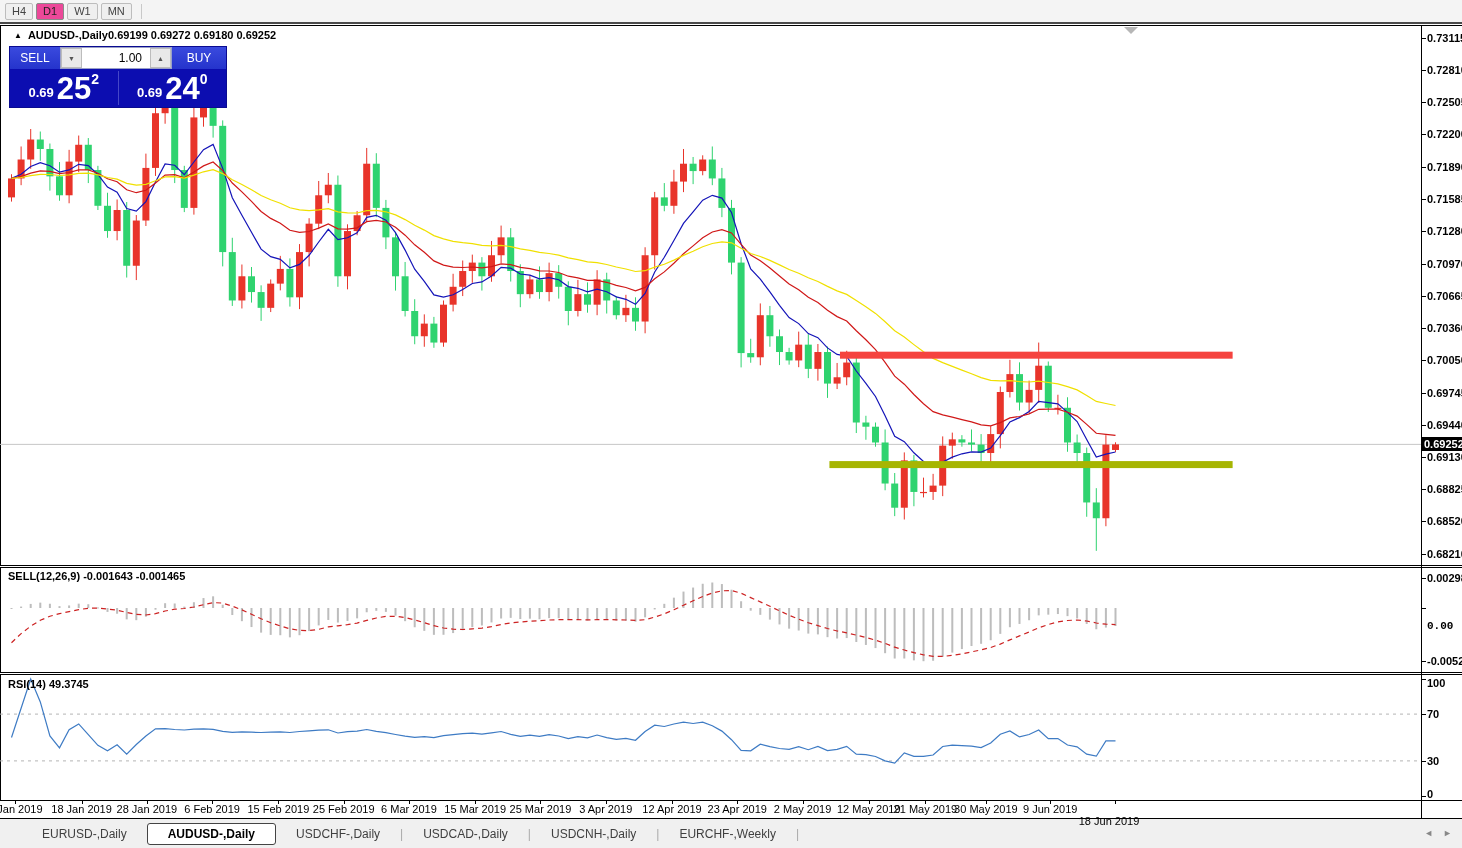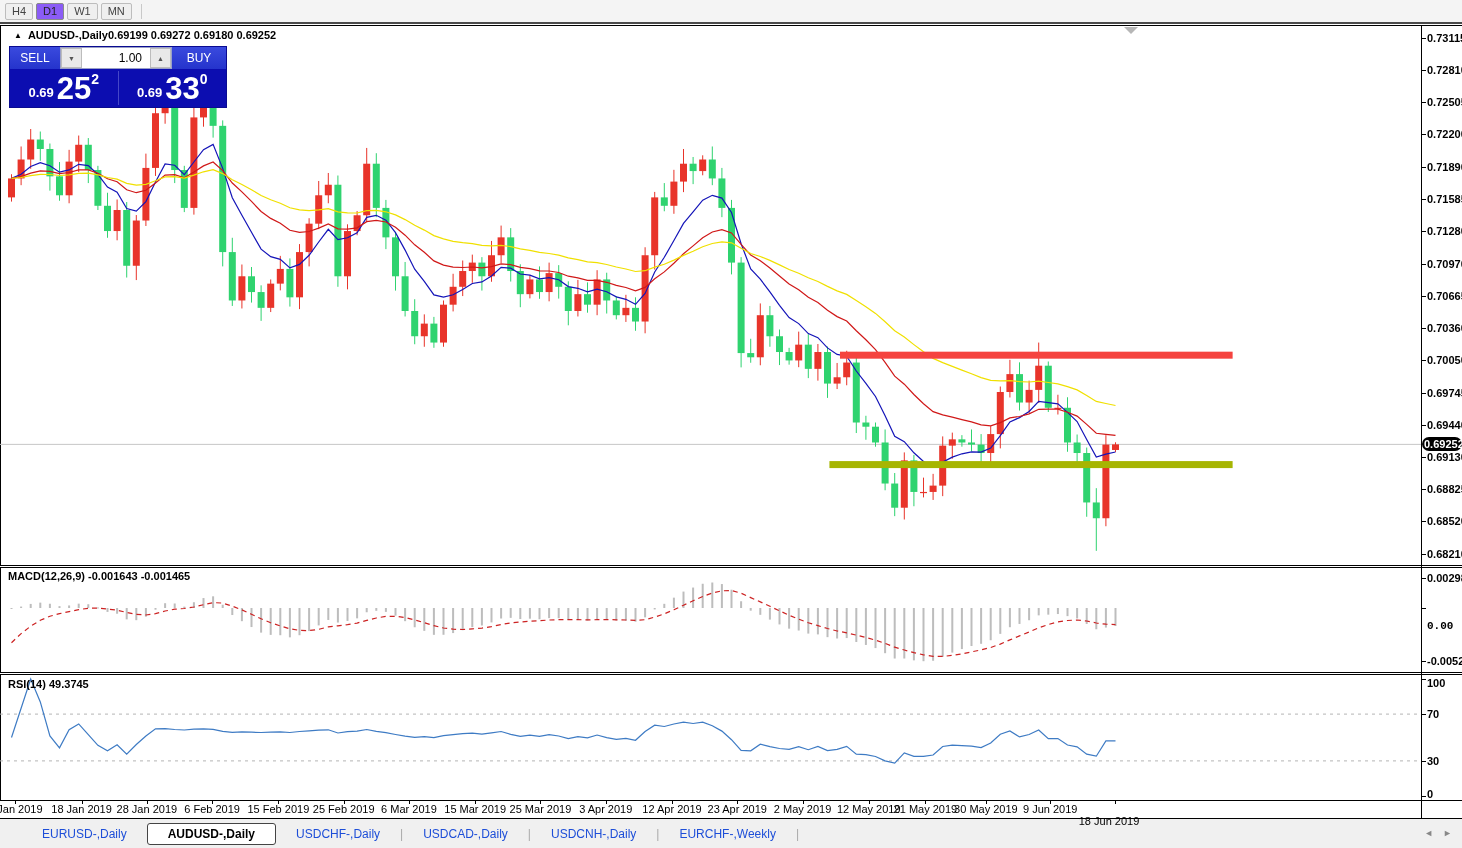--- a/index.html
+++ b/index.html
@@ -4,21 +4,21 @@
 <style>
   html,body{margin:0;padding:0;}
   body{width:1462px;height:848px;position:relative;overflow:hidden;background:#fff;
        font-family:"Liberation Sans",sans-serif;-webkit-font-smoothing:none;}
   
   .toolbar{position:absolute;left:0;top:0;width:1462px;height:22px;background:#f4f4f4;
            display:flex;align-items:center;padding-left:5px;box-sizing:border-box;}
   .toolbar-underline{position:absolute;left:0;top:22px;width:1462px;height:2px;background:#4a4a4a;}
   .tf-btn{font-size:11px;color:#444;border:1px solid #bdbdbd;background:#efefef;margin-right:3px;
           padding:1px 6px 2px 6px;border-radius:2px;cursor:default;}
-  .tf-btn.active{background:#8b5cf6;border-color:#8a8a8a;color:#222;}
+  .tf-btn.active{background:#ec4899;border-color:#8a8a8a;color:#222;}
   .toolbar-sep{width:1px;height:15px;background:#c9c9c9;margin-left:6px;}
   
   .frame-left{position:absolute;left:0;top:25px;width:1px;height:775px;background:#000;}
   .frame-top{position:absolute;left:0;top:25px;width:1462px;height:1px;background:#000;}
   .axis-vline{position:absolute;left:1421px;top:25px;width:1px;height:793px;background:#000;}
   .pane-sep{position:absolute;left:0;width:1462px;height:3px;background:#fff;
             border-top:1px solid #000;border-bottom:1px solid #000;box-sizing:border-box;}
   .date-topline{position:absolute;left:0;top:800px;width:1462px;height:1px;background:#000;}
   .bottom-line{position:absolute;left:0;top:818px;width:1462px;height:1px;background:#000;}
   svg{position:absolute;left:0;}
@@ -53,21 +53,21 @@
   .ax-tick{position:absolute;left:1421px;width:5px;height:1px;background:#000;}
   .price-badge{position:absolute;left:1422px;width:40px;height:14px;background:#000;color:#fff;
                font-size:11px;font-weight:bold;text-align:left;padding:1px 0 0 2px;box-sizing:border-box;}
   .date-label{position:absolute;top:803px;font-size:11px;color:#000;transform:translateX(-50%);white-space:nowrap;}
   .date-tick{position:absolute;top:800px;width:1px;height:4px;background:#000;}
   
   .ind-label{position:absolute;left:8px;font-size:11px;font-weight:bold;color:#000;}
   
   .tabstrip{position:absolute;left:0;top:819px;width:1462px;height:29px;background:#f0f0f0;}
   .tabs{position:absolute;left:22px;top:4px;display:flex;align-items:center;height:22px;}
-  .tab{font-size:12px;color:#1d4ed8;padding:3px 20px;cursor:pointer;white-space:nowrap;}
+  .tab{font-size:12px;color:#404040;padding:3px 20px;cursor:pointer;white-space:nowrap;}
   .tab.active{background:#fff;color:#000;border:1px solid #444;border-radius:3px;font-weight:bold;}
   .tab-sep{color:#aaa;font-size:12px;}
   .tab-nav{position:absolute;right:10px;top:9px;display:flex;gap:10px;color:#888;font-size:9px;}
   .tab-nav span{cursor:pointer;}
 </style>
 </head>
 <body>
 
 <div class="toolbar">
   <span id="tf-buttons" style="display:flex">
@@ -474,28 +474,28 @@
     <div class="tp-btn buy">BUY</div>
   </div>
   <div class="tp-row2">
     <div class="price-big sell">
       <span class="frac">0.69</span>
       <span class="pips">25</span>
       <span class="sup">2</span>
     </div>
     <div class="price-big">
       <span class="frac">0.69</span>
-      <span class="pips">33</span>
+      <span class="pips">24</span>
       <span class="sup">0</span>
     </div>
   </div>
 </div>
 
 <div class="ind-label" style="top:570px">
-  <span>MACD(12,26,9)</span>
+  <span>SELL(12,26,9)</span>
   <span>-0.001643 -0.001465</span>
 </div>
 <div class="ind-label" style="top:678px">
   <span>RSI(14)</span>
   <span>49.3745</span>
 </div>
 
 <div id="price-axis"></div>
 <div id="date-axis"></div>
 
@@ -545,21 +545,21 @@
 <div class="ax-tick" style="top: 424.61px;"></div>
 <div class="ax-label" style="top: 418.61px;">0.69440</div>
 <div class="ax-tick" style="top: 457.222px;"></div>
 <div class="ax-label" style="top: 451.222px;">0.69130</div>
 <div class="ax-tick" style="top: 489.308px;"></div>
 <div class="ax-label" style="top: 483.308px;">0.68825</div>
 <div class="ax-tick" style="top: 521.394px;"></div>
 <div class="ax-label" style="top: 515.394px;">0.68520</div>
 <div class="ax-tick" style="top: 554.006px;"></div>
 <div class="ax-label" style="top: 548.006px;">0.68210</div>
-<div class="price-badge" style="top: 437.388px; border-radius: 7px;">0.69252</div>
+<div class="price-badge" style="top: 437.388px;">0.69252</div>
 <div class="ax-tick" style="top: 578.011px;"></div>
 <div class="ax-label" style="top: 572.011px;">0.002984</div>
 <div class="ax-tick" style="top: 608px;"></div>
 <div class="ax-label" style="top: 620px; font-family: Liberation Mono, monospace;">0.00</div>
 <div class="ax-tick" style="top: 660.823px;"></div>
 <div class="ax-label" style="top: 654.823px;">-0.005256</div>
 <div class="ax-tick" style="top: 679px;"></div>
 <div class="ax-label" style="top: 677px;">100</div>
 <div class="ax-tick" style="top: 714.1px;"></div>
 <div class="ax-label" style="top: 708.1px;">70</div>

